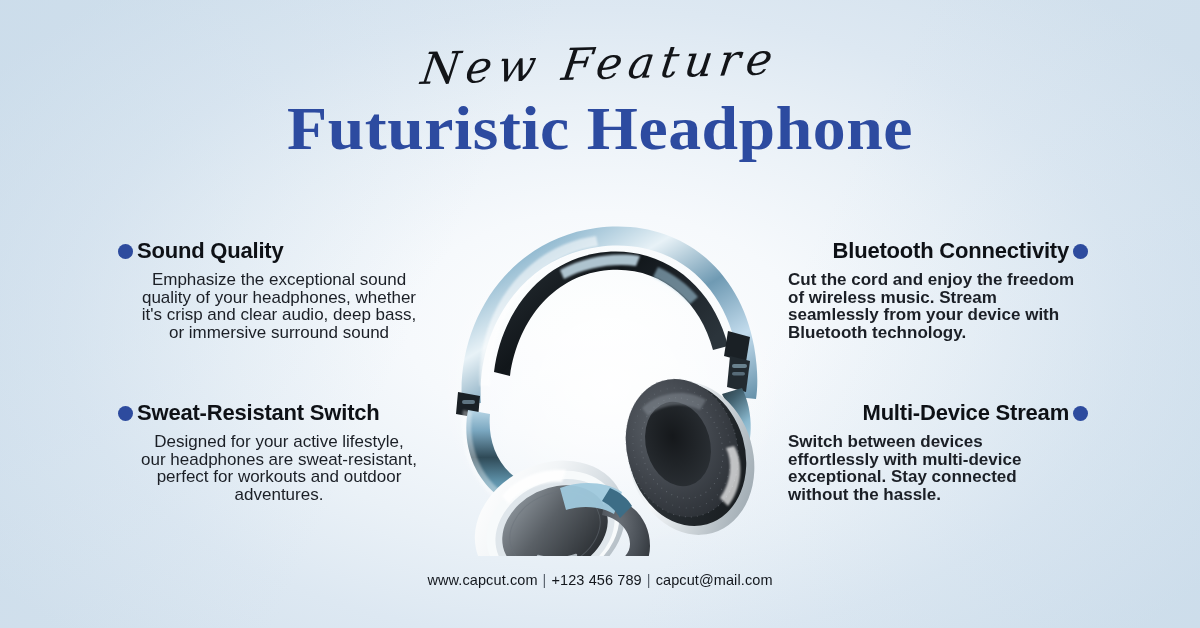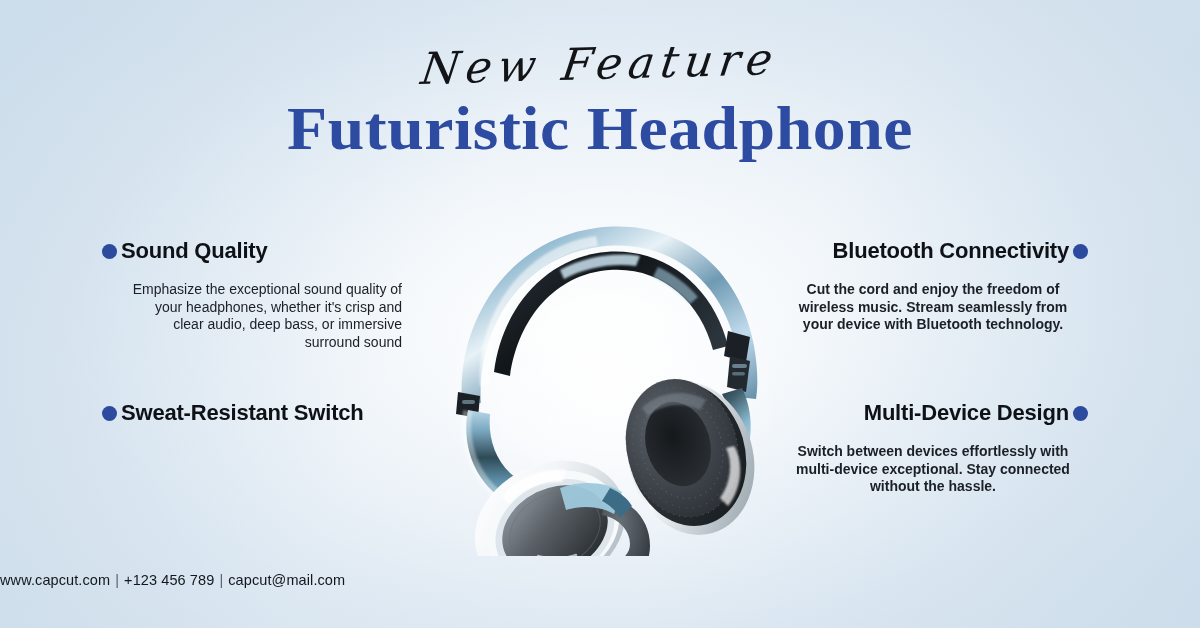--- a/index.html
+++ b/index.html
@@ -45,47 +45,48 @@
     font-size:62px;
     letter-spacing:.5px;
     color:#2d4ba0;
     transform:scaleX(1.06);
     z-index:6;
     white-space:nowrap;
   }
 
   
   .feat{ position:absolute; z-index:7; }
-  .feat.left { left:102px; width:300px; text-align:right; }
-  .feat.right{ right:112px; width:300px; text-align:center; }
+  .feat.left { left:118px; width:300px; text-align:center; }
+  .feat.right{ right:112px; width:300px; text-align:left; }
   .feat.r1{ top:238px; }  .feat.l1{ top:238px; }
   .feat.r2{ top:400px; }  .feat.l2{ top:400px; }
 
   .fhead{
     display:flex; align-items:center; gap:4px;
     font-size:22px; font-weight:700; color:#0e1116;
     letter-spacing:-.2px; white-space:nowrap;
   }
   .feat.right .fhead{ justify-content:flex-end; }
   .dot{
     width:15px; height:15px; border-radius:50%;
     background:#2d4b9e; flex:0 0 auto;
   }
   .fbody{
-    margin-top:17px;
-    font-size:14px;
+    margin-top:7px;
+    font-size:17px;
     line-height:17.5px;
     color:#1b1f26;
   }
   .feat.left .fbody { padding-left:22px; }
   .feat.right .fbody{ padding-right:10px;font-weight:bold; }
 
   
   .footer{
     position:absolute; bottom:40px; left:0; width:1200px;
+    text-align:center;
     font-size:14.5px;
     color:#13171d;
     letter-spacing:.1px;
     z-index:7;
   }
   .footer .sep{ color:#5a636e; padding:0 5px; }
 
   
   .product{
     position:absolute;
@@ -109,33 +110,34 @@
       <span>Sound Quality</span>
     </div>
     <div class="fbody">Emphasize the exceptional sound quality of your headphones, whether it's crisp and clear audio, deep bass, or immersive surround sound</div>
   </div>
 
   <div class="feat left l2">
     <div class="fhead">
       <span class="dot"></span>
       <span>Sweat-Resistant Switch</span>
     </div>
+    <div class="fbody">Designed for your active lifestyle, our headphones are sweat-resistant, perfect for workouts and outdoor adventures.</div>
   </div>
 
   <div class="feat right r1">
     <div class="fhead">
       <span>Bluetooth Connectivity</span>
       <span class="dot"></span>
     </div>
     <div class="fbody">Cut the cord and enjoy the freedom of wireless music. Stream seamlessly from your device with Bluetooth technology.</div>
   </div>
 
   <div class="feat right r2">
     <div class="fhead">
-      <span>Multi-Device Design</span>
+      <span>Multi-Device Stream</span>
       <span class="dot"></span>
     </div>
     <div class="fbody">Switch between devices effortlessly with multi-device exceptional. Stay connected without the hassle.</div>
   </div>
 
   <div class="product">
     <svg viewBox="0 0 400 360" xmlns="http://www.w3.org/2000/svg">
       <defs>
         <linearGradient id="bandChrome" x1="0" y1="0" x2="1" y2="1">
           <stop offset="0%" stop-color="#cfe3ee"></stop>

